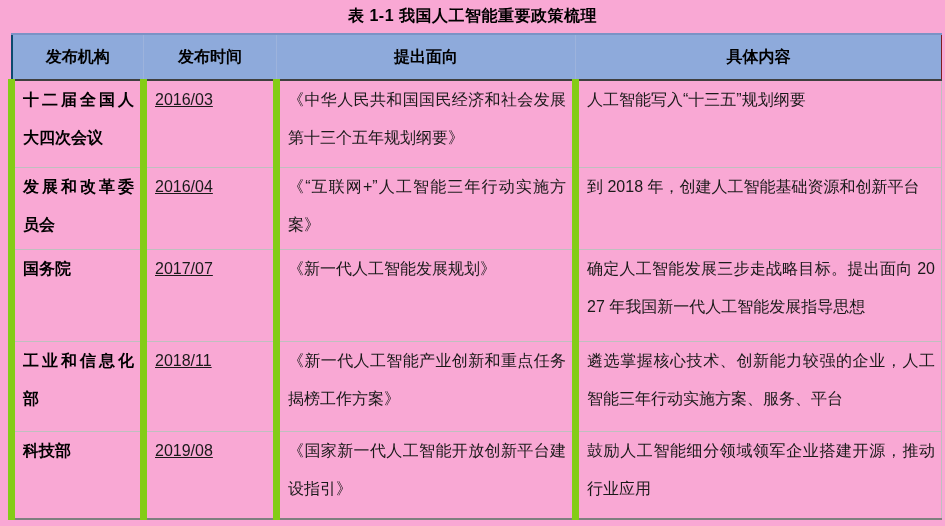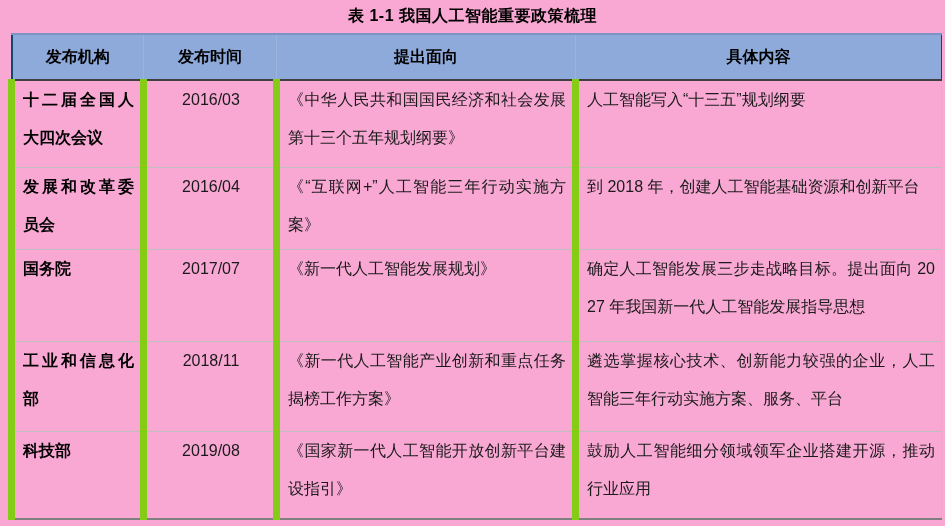--- a/index.html
+++ b/index.html
@@ -63,21 +63,21 @@
     border-right: 1px solid #bfbfbf;
     border-bottom: 1px solid #bfbfbf;
     color: #1a1a1a;
     text-align: justify;
     word-break: break-all;
     overflow: hidden;
   }
   tbody tr:last-child td { border-bottom: 2px solid #7f7f7f; padding-left: 8px; }
 
   tbody td.cell-agency { font-weight: bold; color: #000000; }
-  tbody td.cell-date   { text-align: center; }
+  tbody td.cell-date   { text-align: left; text-decoration: underline; }
 
   tr.r1 { height: 87px; }
   tr.r2 { height: 82px; }
   tr.r3 { height: 92px; }
   tr.r4 { height: 90px; padding-left: 16px; }
   tr.r5 { height: 88px; }
 </style>
 </head>
 <body>
 

